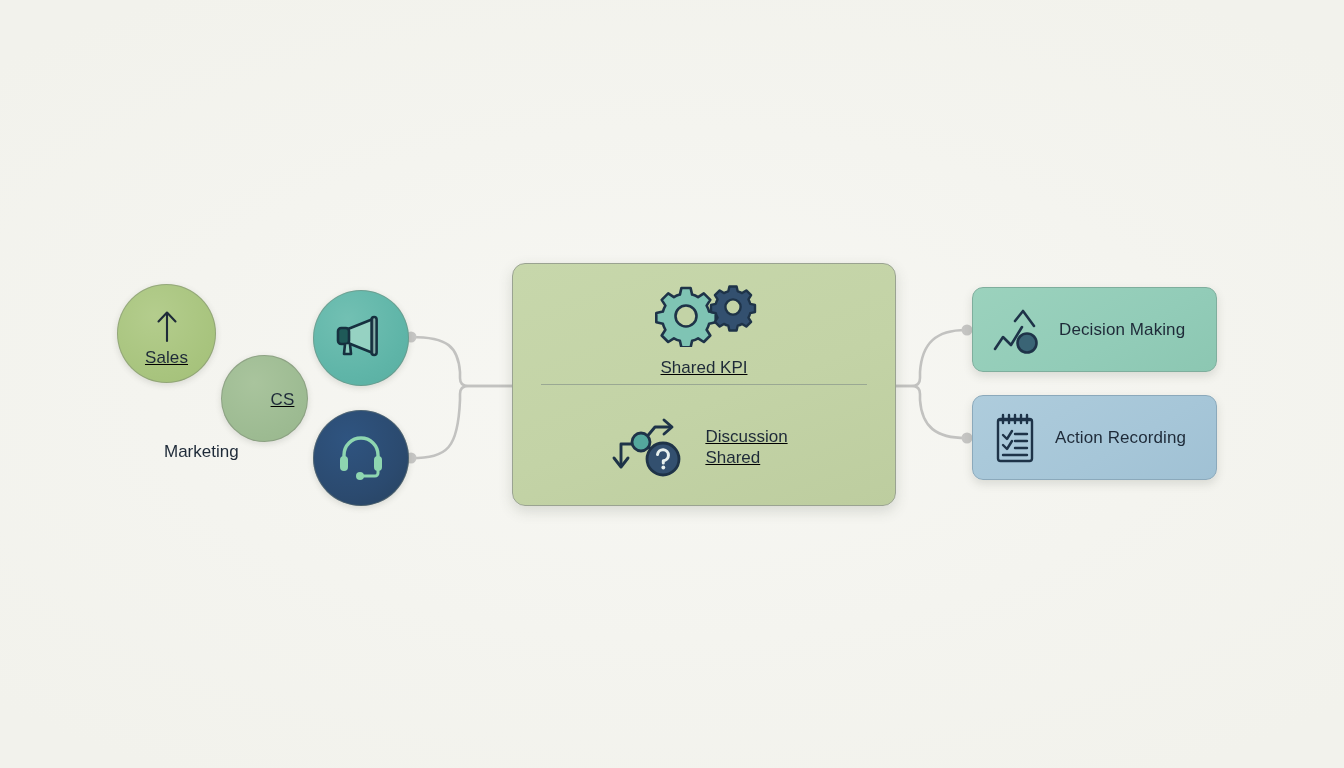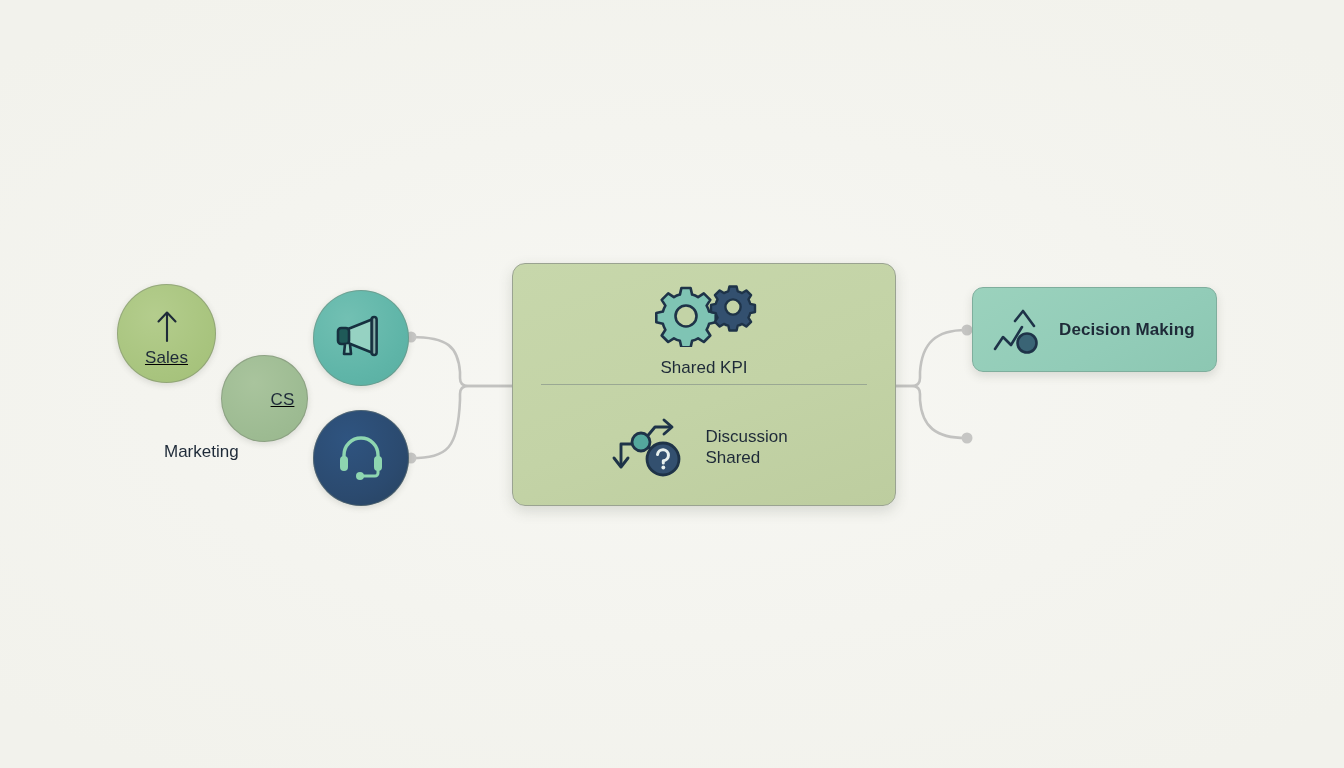--- a/index.html
+++ b/index.html
@@ -91,20 +91,21 @@
     box-sizing: border-box;
     display: flex;
     flex-direction: column;
   }
   .center-half {
     flex: 1;
     display: flex;
     align-items: center;
     justify-content: center;
     position: relative;
+    text-decoration: underline;
   }
   #center-top {
     flex-direction: column;
     gap: 6px;
     padding-top: 10px;
   }
   #center-divider {
     position: absolute;
     left: 28px; right: 28px; top: 120px;
     height: 1px;
@@ -125,21 +126,20 @@
     position: absolute;
     left: 972px;
     width: 245px; height: 85px;
     border-radius: 11px;
     box-sizing: border-box;
     display: flex;
     align-items: center;
     gap: 14px;
     padding-left: 18px;
     box-shadow: 0 4px 10px rgba(60,70,55,0.15);
-    font-weight: bold;
   }
   #card-decision {
     top: 287px;
     background: linear-gradient(150deg, #9bd2bd 0%, #92ccb8 60%, #8cc7b2 100%);
     border: 1px solid #7fae9d;
   }
   #card-action {
     top: 395px;
     background: linear-gradient(150deg, #aeccdc 0%, #a6c6d8 60%, #a0c1d4 100%);
     border: 1px solid #8ba9bb;
@@ -270,14 +270,27 @@
     <span class="rcard-icon">
       <svg width="54" height="50" viewBox="0 0 54 50" fill="none" stroke="#1e3348" stroke-width="2.6" stroke-linecap="round" stroke-linejoin="round">
         <path d="M4 44 L12 32 L20 40 L31 22"></path>
         <path d="M24 16 L32 6 L43 21"></path>
         <circle cx="36" cy="38" r="9.5" fill="#3a6475" stroke="#1e3348" stroke-width="2.6"></circle>
       </svg>
     </span>
     <span class="rcard-label">Decision Making</span>
   </div>
 
+  <div class="rcard" id="card-action">
+    <span class="rcard-icon">
+      <svg width="50" height="54" viewBox="0 0 50 54" fill="none" stroke="#1e3348" stroke-width="2.4" stroke-linecap="round" stroke-linejoin="round">
+        <rect x="7" y="8" width="34" height="42" rx="2.5"></rect>
+        <path d="M12 4 L12 12 M18 4 L18 12 M24 4 L24 12 M30 4 L30 12 M36 4 L36 12"></path>
+        <path d="M8 9 L40 9" stroke-width="2.6"></path>
+        <path d="M12 24 L16 28 L21 20"></path>
+        <path d="M12 34 L16 38 L21 30"></path>
+        <path d="M24 23 L36 23 M24 30 L36 30 M24 37 L36 37 M12 44 L36 44"></path>
+      </svg>
+    </span>
+    <span class="rcard-label">Action Recording</span>
+  </div>
 
 </div>
 
 </body></html>

